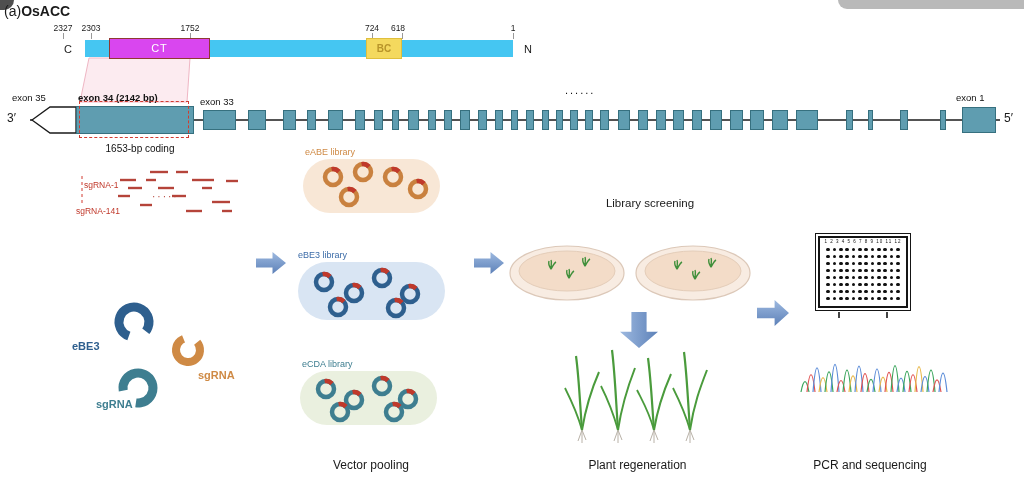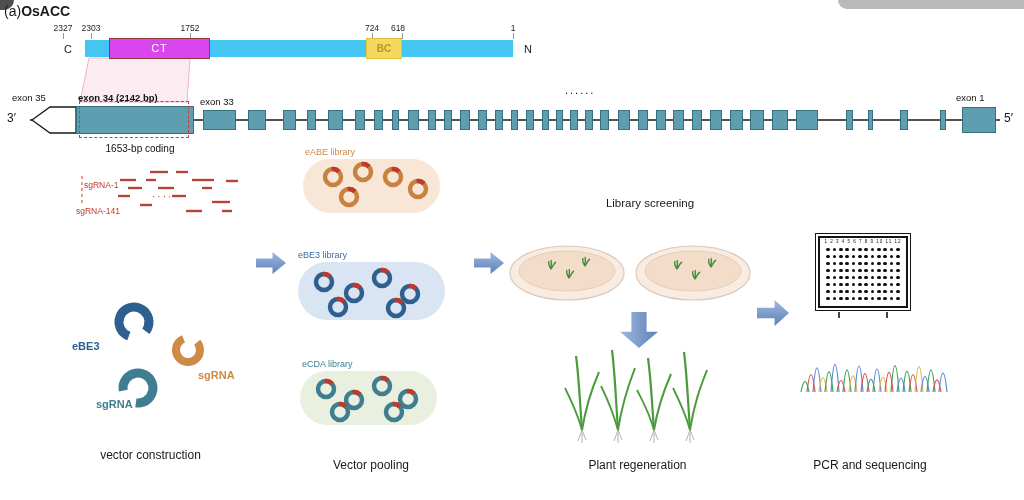--- a/index.html
+++ b/index.html
@@ -427,19 +427,18 @@
       <path d="M103 58 Q 107 16.6 111 58" fill="none" stroke="#3aa55c" stroke-width="1.2"></path>
       <path d="M109 58 Q 113 23.5 117 58" fill="none" stroke="#e05252" stroke-width="1.2"></path>
       <path d="M115 58 Q 119 7.400000000000006 123 58" fill="none" stroke="#e8b84b" stroke-width="1.2"></path>
       <path d="M121 58 Q 125 26.950000000000003 129 58" fill="none" stroke="#5b8cd8" stroke-width="1.2"></path>
       <path d="M127 58 Q 131 14.300000000000004 135 58" fill="none" stroke="#3aa55c" stroke-width="1.2"></path>
       <path d="M133 58 Q 137 33.85 141 58" fill="none" stroke="#e05252" stroke-width="1.2"></path>
       <path d="M139 58 Q 143 20.050000000000004 147 58" fill="none" stroke="#5b8cd8" stroke-width="1.2"></path>
     </svg>
 
   <div class="cap cap1">
-    <div>vector construction</div>
   </div>
   <div class="cap cap2">Vector pooling</div>
   <div class="cap cap3">Plant regeneration</div>
   <div class="cap cap4">PCR and sequencing</div>
 
 </div>
 
 </body></html>

